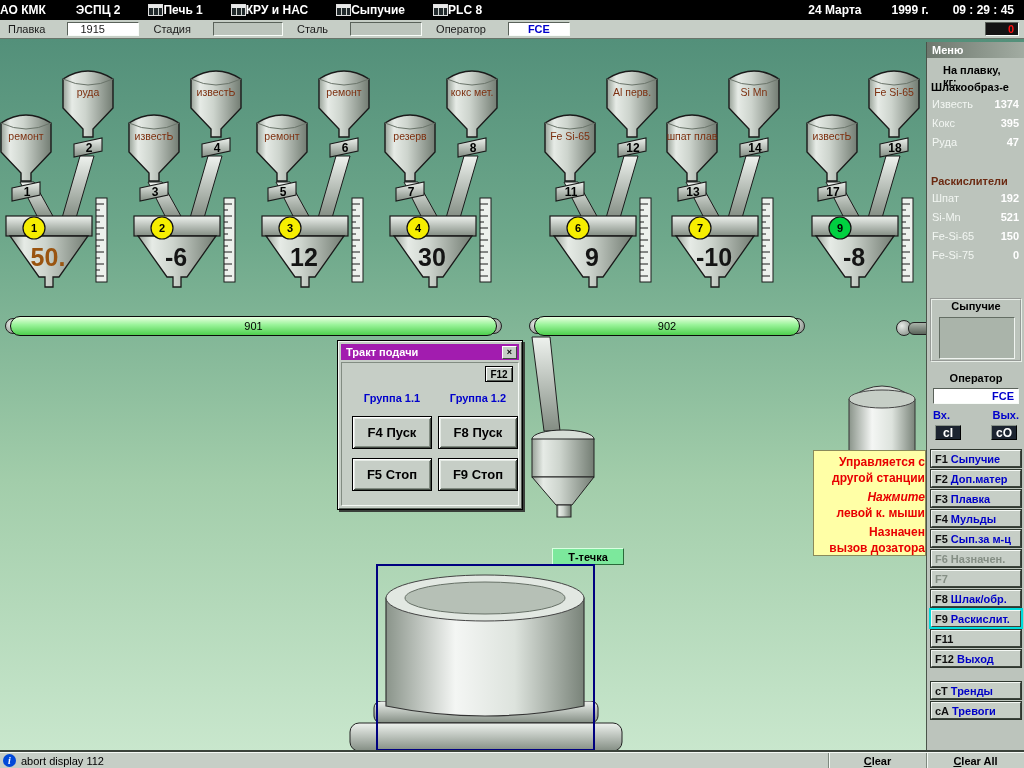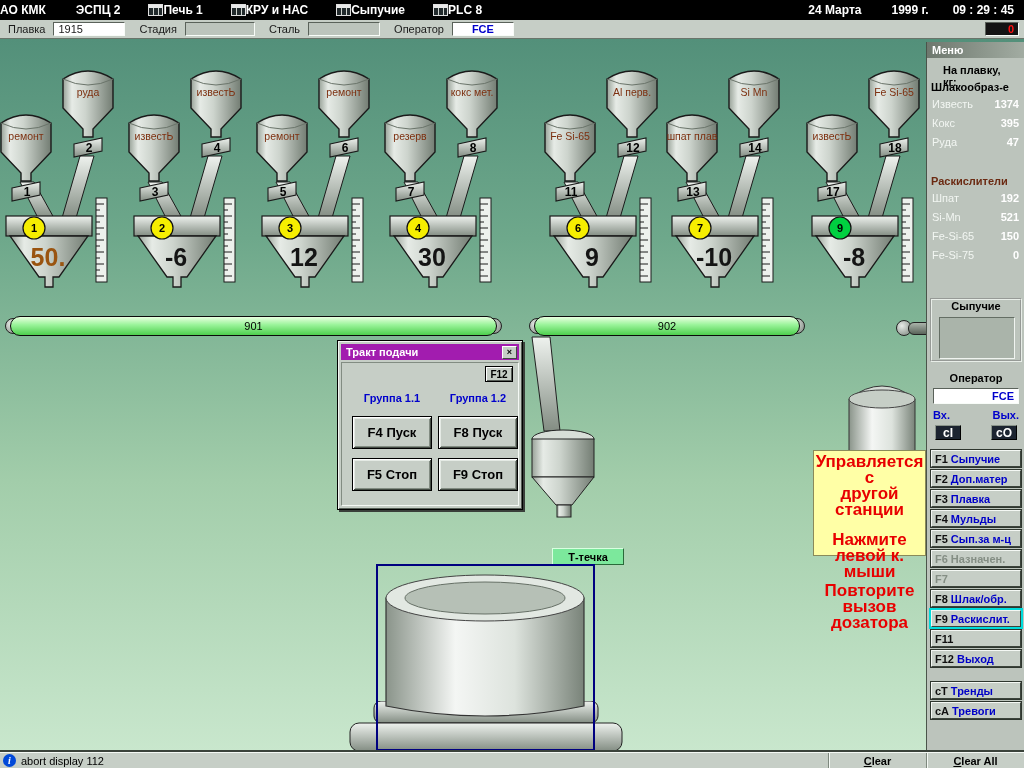--- a/index.html
+++ b/index.html
@@ -17,22 +17,22 @@
 .win-icon::after{content:"";position:absolute;left:9px;top:3px;bottom:0;width:1px;background:#cfd4cf;}
 .tb-date{margin-left:auto;}
 .tb-year{margin-left:30px;}
 .tb-time{margin-left:24px;margin-right:10px;}
 
 
 .toolbar{position:absolute;left:0;top:20px;width:1024px;height:19px;background:#c6cec6;
   border-bottom:1px solid #6a746a;display:flex;align-items:center;font-size:11px;color:#1a1a1a;}
 .tb-label{margin-left:14px;}
 .tb-label:first-child{margin-left:8px;}
-.tb-field{margin-left:8px;height:14px;background:#fff;border:1px solid;border-color:#5a625a #f8fcf8 #f8fcf8 #5a625a;
-  display:flex;align-items:center;padding:0 4px;}
+.tb-field{margin-left:22px;height:14px;background:#fff;border:1px solid;border-color:#5a625a #f8fcf8 #f8fcf8 #5a625a;
+  display:flex;align-items:center;padding:0 12px;}
 .tb-field.gray{background:#bcc4bc;}
 .tb-field.fce{color:#0000cc;font-weight:bold;justify-content:center;}
 .alarm-count{margin-left:auto;margin-right:5px;width:34px;height:14px;background:#141414;color:#ff1010;
   font-weight:bold;display:flex;align-items:center;justify-content:flex-end;padding:0 4px;
   border:1px solid;border-color:#5a625a #f8fcf8 #f8fcf8 #5a625a;}
 
 
 .main{position:absolute;left:0;top:39px;width:1024px;height:713px;overflow:hidden;
   background:linear-gradient(180deg,#53907a 0%,#6ea88b 28%,#a2cdaa 62%,#c9e7cd 100%);}
 
@@ -79,22 +79,22 @@
   border:1px solid #000;box-shadow:inset 1px 1px 0 #fff,inset -1px -1px 0 #585f58;
   font-size:10px;font-weight:bold;display:flex;align-items:center;justify-content:center;}
 .dlg-group{position:absolute;top:29px;width:80px;text-align:center;color:#0000cc;font-size:11px;font-weight:bold;}
 .dlg-btn{position:absolute;width:80px;height:33px;background:#c6cec6;font-size:13px;font-weight:bold;color:#000;
   border:1px solid #000;display:flex;align-items:center;justify-content:center;
   box-shadow:inset 1px 1px 0 #fff,inset -1px -1px 0 #444c44,inset 2px 2px 0 #e4eae4,inset -2px -2px 0 #828c82;}
 
 
 .msg-box{position:absolute;left:813px;top:411px;width:113px;height:106px;background:#ffffa6;
   border:1px solid #8a8a5a;z-index:6;padding-top:3px;
-  color:#e80000;font-size:17px;font-weight:bold;text-align:center;line-height:16px;}
-.msg-box .ln3{margin-top:14px;}
+  color:#e80000;font-size:12px;font-weight:bold;text-align:right;line-height:16px;}
+.msg-box .ln3{margin-top:3px;font-style:italic;}
 .msg-box .ln5{margin-top:3px;}
 
 
 .sidebar{position:absolute;right:0;top:3px;width:98px;height:710px;background:#bcc4bc;
   border-left:1px solid #4a544a;z-index:20;font-size:11px;}
 .menu-titlebar{height:16px;background:linear-gradient(90deg,#6e786e,#a2aca2);color:#fff;
   font-weight:bold;display:flex;align-items:center;padding-left:5px;}
 .charge-panel{padding-top:6px;}
 .cp-header{color:#000;font-weight:bold;padding:0 16px;height:17px;}
 .cp-section{color:#000;font-weight:bold;padding:0 4px;height:17px;}
@@ -394,21 +394,21 @@
         <div class="dlg-btn" style="left:10px;top:95px">F5 Стоп</div>
         <div class="dlg-btn" style="left:96px;top:95px">F9 Стоп</div>
       </div>
     </div>
 
     <div class="msg-box">
       <div>Управляется с</div>
       <div>другой станции</div>
       <div class="ln3">Нажмите</div>
       <div>левой к. мыши</div>
-      <div class="ln5">Повторите</div>
+      <div class="ln5">Назначен</div>
       <div>вызов дозатора</div>
     </div>
 
     <div class="sidebar">
       <div class="menu-titlebar">
           <span>Меню</span>
         </div>
       <div class="charge-panel">
         <div class="cp-header">На плавку, кг:</div>
         <div class="cp-section">Шлакообраз-е</div>

